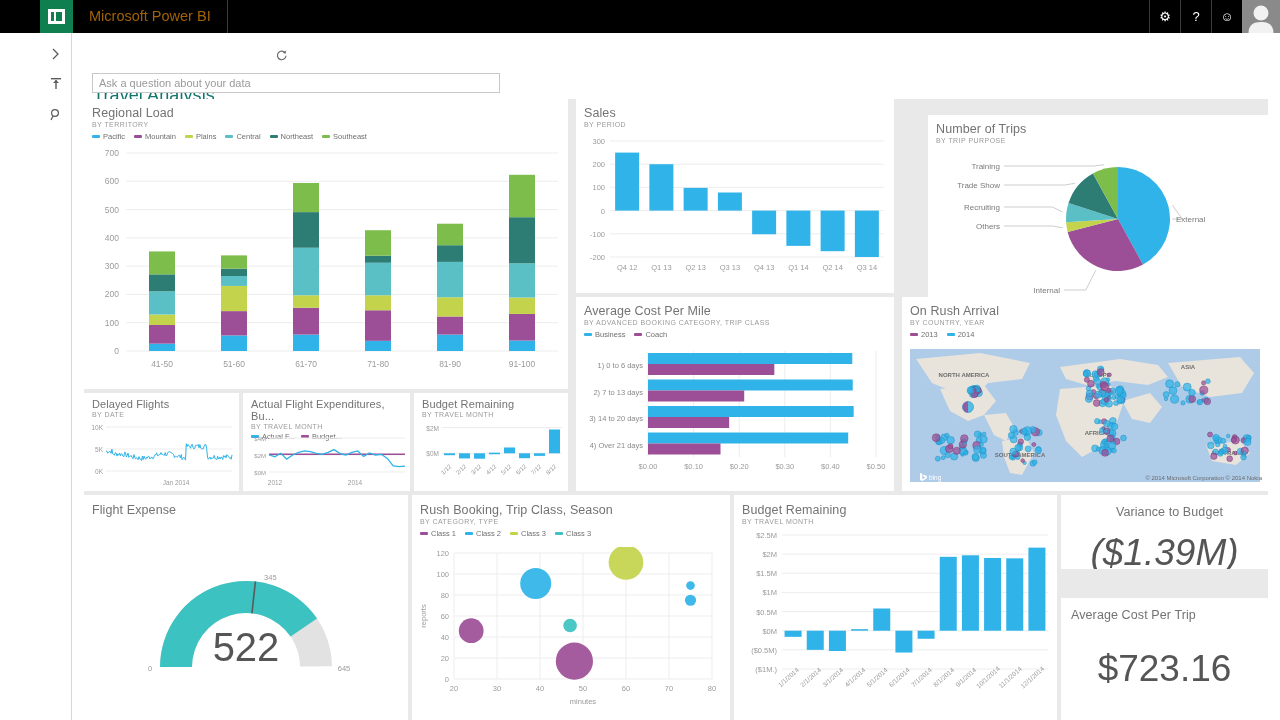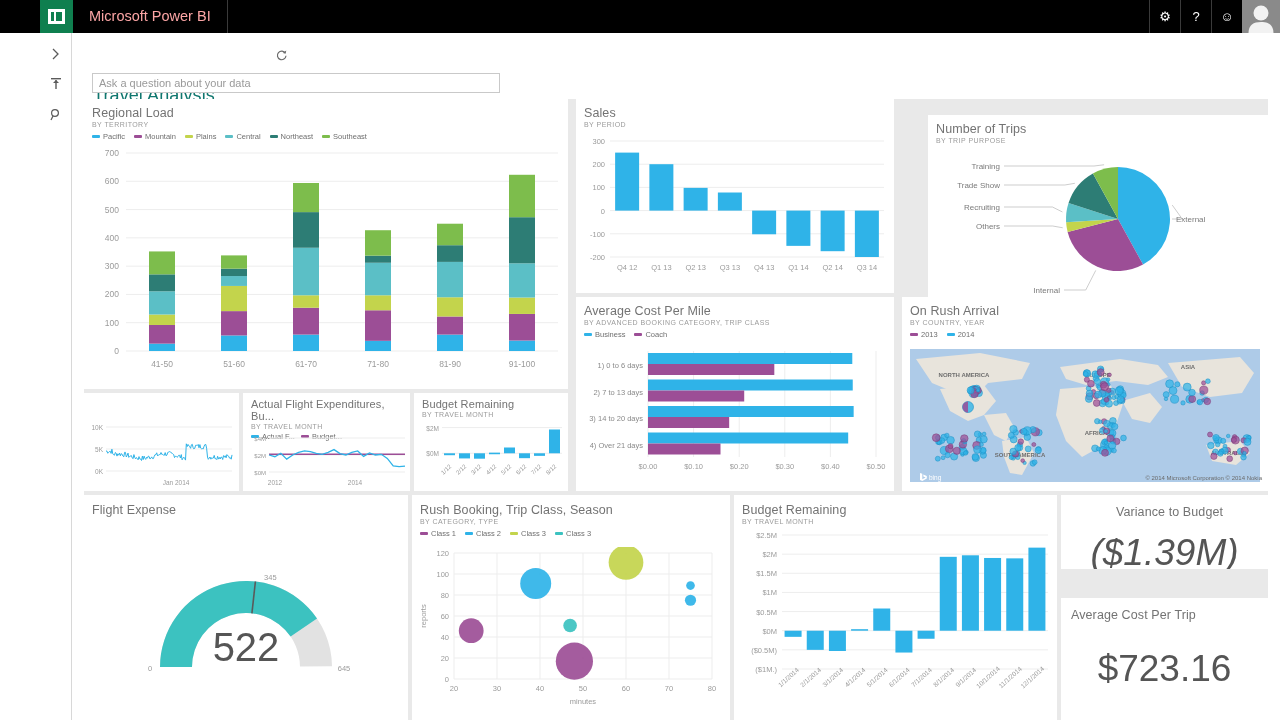--- a/index.html
+++ b/index.html
@@ -24,21 +24,21 @@
   }
   .logo-glyph:before {
     content: ""; position: absolute; left: 3px; top: 3px;
     width: 3px; height: 9px; background: #0f7f4f;
   }
   .logo-glyph:after {
     content: ""; position: absolute; left: 8px; top: 3px;
     width: 6px; height: 9px; background: #0f7f4f;
   }
   .brand {
-    color: #fca5a5; font-size: 14.5px; font-weight: 400;
+    color: #a16207; font-size: 14.5px; font-weight: 400;
     padding: 0 16px 0 16px; line-height: 33px;
     border-right: 1px solid #3a3a3a; height: 33px;
   }
   .topbar-right { margin-left: auto; display: flex; height: 33px; align-items: stretch; }
   .tb-icon {
     width: 31px; height: 33px; color: #ffffff; font-size: 13px;
     display: flex; align-items: center; justify-content: center;
     border-left: 1px solid #3a3a3a; cursor: pointer;
   }
   .avatar-box {
@@ -346,20 +346,24 @@
           <rect x="72" y="59" width="205.656" height="11" fill="#2fb3e8"></rect>
           <rect x="72" y="70" width="81.168" height="11" fill="#9c4e96"></rect>
           <text x="67" y="74" font-size="7.5" fill="#8a8a8a" text-anchor="end" font-family="&quot;Liberation Sans&quot;, sans-serif">3) 14 to 20 days</text>
           <rect x="72" y="85.5" width="200.18399999999997" height="11" fill="#2fb3e8"></rect>
           <rect x="72" y="96.5" width="72.50400000000002" height="11" fill="#9c4e96"></rect>
           <text x="67" y="100.5" font-size="7.5" fill="#8a8a8a" text-anchor="end" font-family="&quot;Liberation Sans&quot;, sans-serif">4) Over 21 days</text>
         </svg>
     </div>
 
     <div class="tile" style="left:0px; top:294px; width:155px; height:98px;">
+      <div class="t-head" style="padding-top:5px;">
+        <div class="t-title" style="font-size:11px;">Delayed Flights</div>
+        <div class="t-sub">BY DATE</div>
+      </div>
       <svg id="svg-delayed" width="155" height="72" style="position:absolute;left:0;top:26px;">
           <line x1="22" y1="52" x2="148" y2="52" stroke="#ededed" stroke-width="1"></line>
           <text x="19" y="55" font-size="6.5" fill="#9b9b9b" text-anchor="end" font-family="&quot;Liberation Sans&quot;, sans-serif">0K</text>
           <line x1="22" y1="30" x2="148" y2="30" stroke="#ededed" stroke-width="1"></line>
           <text x="19" y="33" font-size="6.5" fill="#9b9b9b" text-anchor="end" font-family="&quot;Liberation Sans&quot;, sans-serif">5K</text>
           <line x1="22" y1="8" x2="148" y2="8" stroke="#ededed" stroke-width="1"></line>
           <text x="19" y="11" font-size="6.5" fill="#9b9b9b" text-anchor="end" font-family="&quot;Liberation Sans&quot;, sans-serif">10K</text>
           <path d="M22.0 32.3 L22.8 31.9 L23.7 34.2 L24.5 33.6 L25.4 32.5 L26.2 32.2 L27.1 34.4 L27.9 30.2 L28.8 34.9 L29.6 35.7 L30.5 36.2 L31.3 33.5 L32.1 34.1 L33.0 37.1 L33.8 34.8 L34.7 36.2 L35.5 34.0 L36.4 36.8 L37.2 34.7 L38.1 35.2 L38.9 37.0 L39.8 37.8 L40.6 33.3 L41.4 33.3 L42.3 38.0 L43.1 36.6 L44.0 34.1 L44.8 38.4 L45.7 37.4 L46.5 37.0 L47.4 36.6 L48.2 38.9 L49.1 39.7 L49.9 35.6 L50.8 38.6 L51.6 39.9 L52.4 38.5 L53.3 39.7 L54.1 40.8 L55.0 37.6 L55.8 39.9 L56.7 40.0 L57.5 41.5 L58.4 37.0 L59.2 40.6 L60.1 37.1 L60.9 39.2 L61.7 40.4 L62.6 38.3 L63.4 39.2 L64.3 37.1 L65.1 37.5 L66.0 40.0 L66.8 39.3 L67.7 37.9 L68.5 39.6 L69.4 39.6 L70.2 37.4 L71.0 35.7 L71.9 35.7 L72.7 33.8 L73.6 36.9 L74.4 36.1 L75.3 35.6 L76.1 35.7 L77.0 33.5 L77.8 35.4 L78.7 35.3 L79.5 36.2 L80.3 36.3 L81.2 33.6 L82.0 36.8 L82.9 36.1 L83.7 33.5 L84.6 33.1 L85.4 32.6 L86.3 33.0 L87.1 33.5 L88.0 34.2 L88.8 35.0 L89.7 35.6 L90.5 38.6 L91.3 37.3 L92.2 37.3 L93.0 38.3 L93.9 37.6 L94.7 36.3 L95.6 36.3 L96.4 39.0 L97.3 35.6 L98.1 40.8 L99.0 39.2 L99.8 38.2 L100.6 39.1 L101.5 41.1 L102.3 24.8 L103.2 27.6 L104.0 25.4 L104.9 26.9 L105.7 27.5 L106.6 29.3 L107.4 25.8 L108.3 25.3 L109.1 28.6 L109.9 29.9 L110.8 29.2 L111.6 26.3 L112.5 26.3 L113.3 26.5 L114.2 25.4 L115.0 28.8 L115.9 25.6 L116.7 29.1 L117.6 29.8 L118.4 29.6 L119.2 29.9 L120.1 27.2 L120.9 25.6 L121.8 25.5 L122.6 29.2 L123.5 38.0 L124.3 40.3 L125.2 39.1 L126.0 38.0 L126.9 40.2 L127.7 38.7 L128.6 39.3 L129.4 39.0 L130.2 36.4 L131.1 39.8 L131.9 39.7 L132.8 40.6 L133.6 37.3 L134.5 40.1 L135.3 38.4 L136.2 40.0 L137.0 38.0 L137.9 38.4 L138.7 40.5 L139.5 36.6 L140.4 38.2 L141.2 36.7 L142.1 38.8 L142.9 35.6 L143.8 36.8 L144.6 37.2 L145.5 39.1 L146.3 38.7 L147.2 40.2 L148.0 35.9 " stroke="#2fb3e8" stroke-width="1" fill="none"></path>
           <text x="92" y="66" font-size="6.5" fill="#9b9b9b" text-anchor="middle" font-family="&quot;Liberation Sans&quot;, sans-serif">Jan 2014</text>
         </svg>

